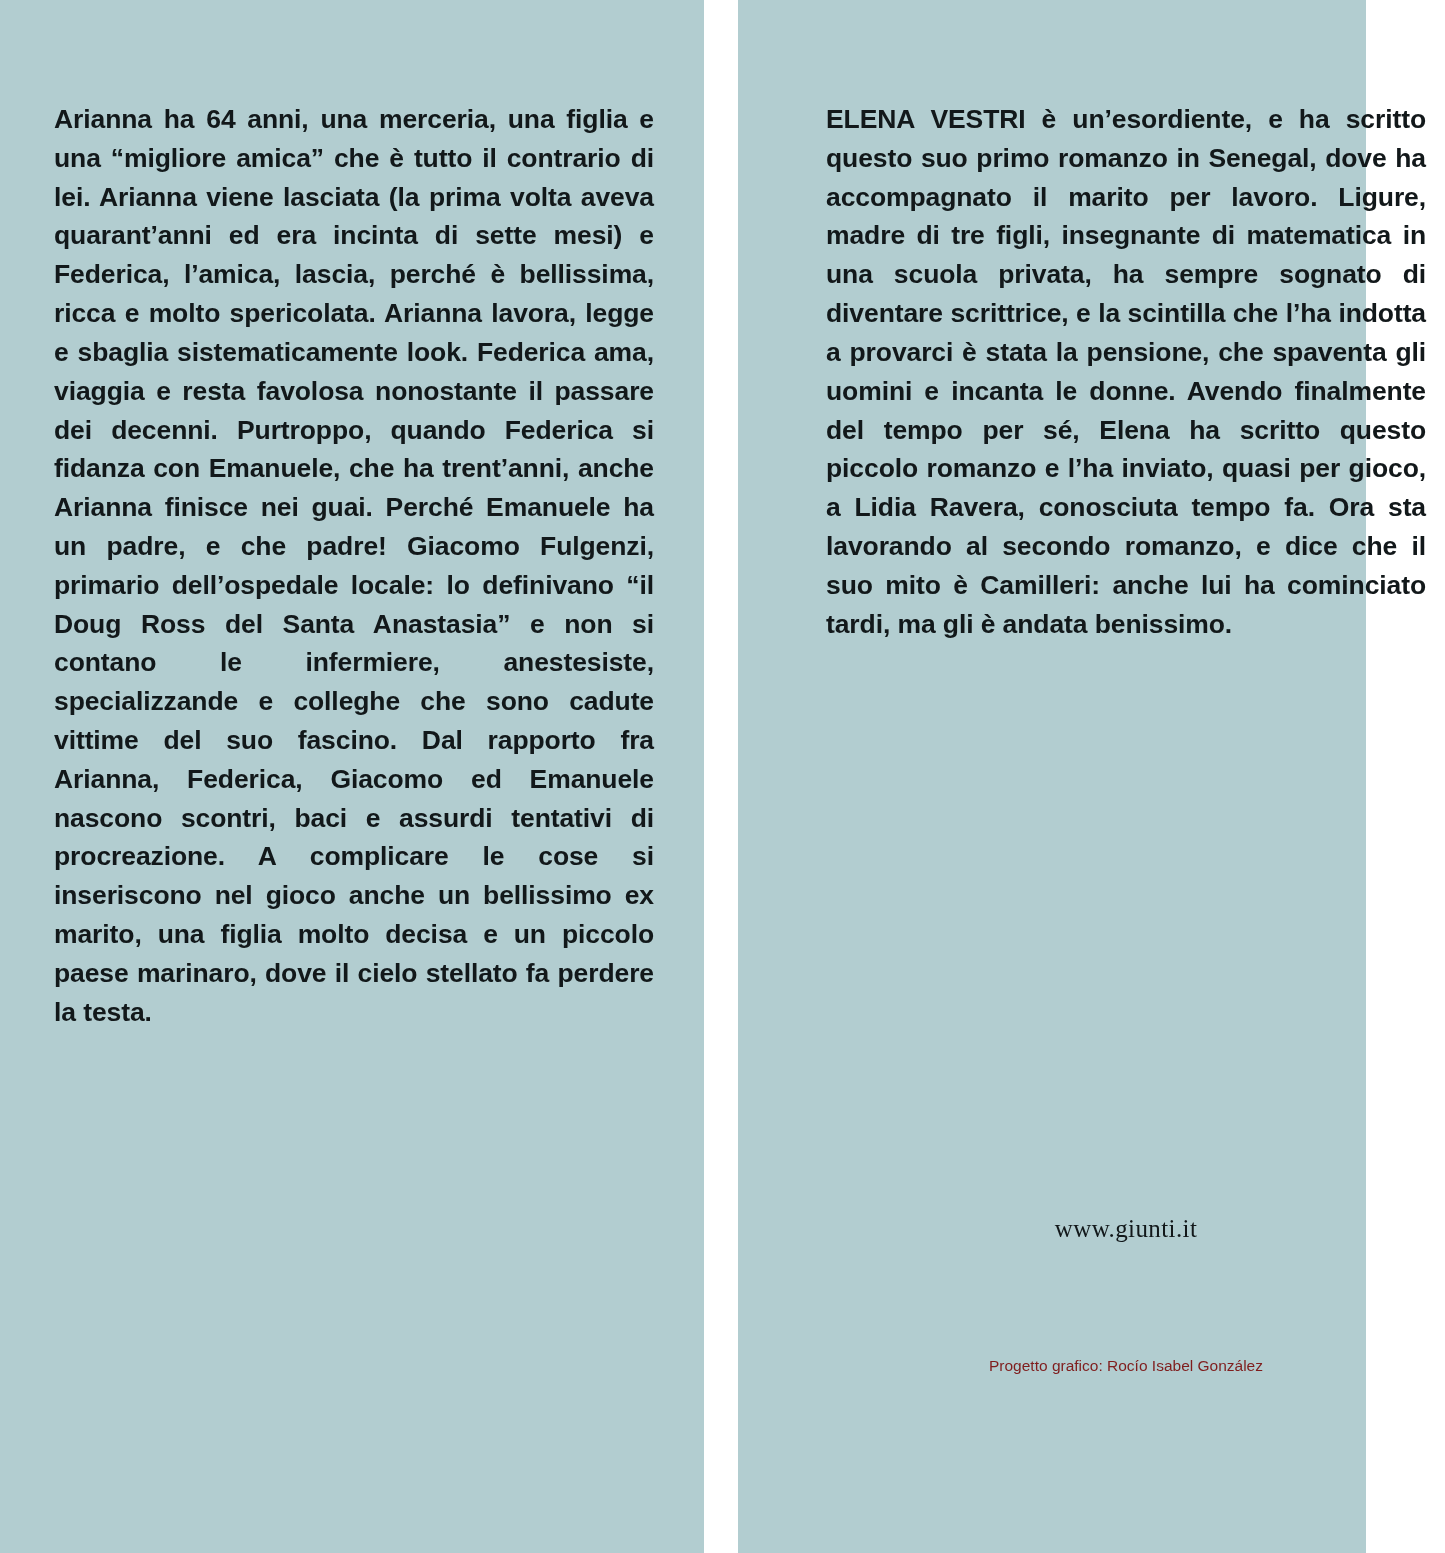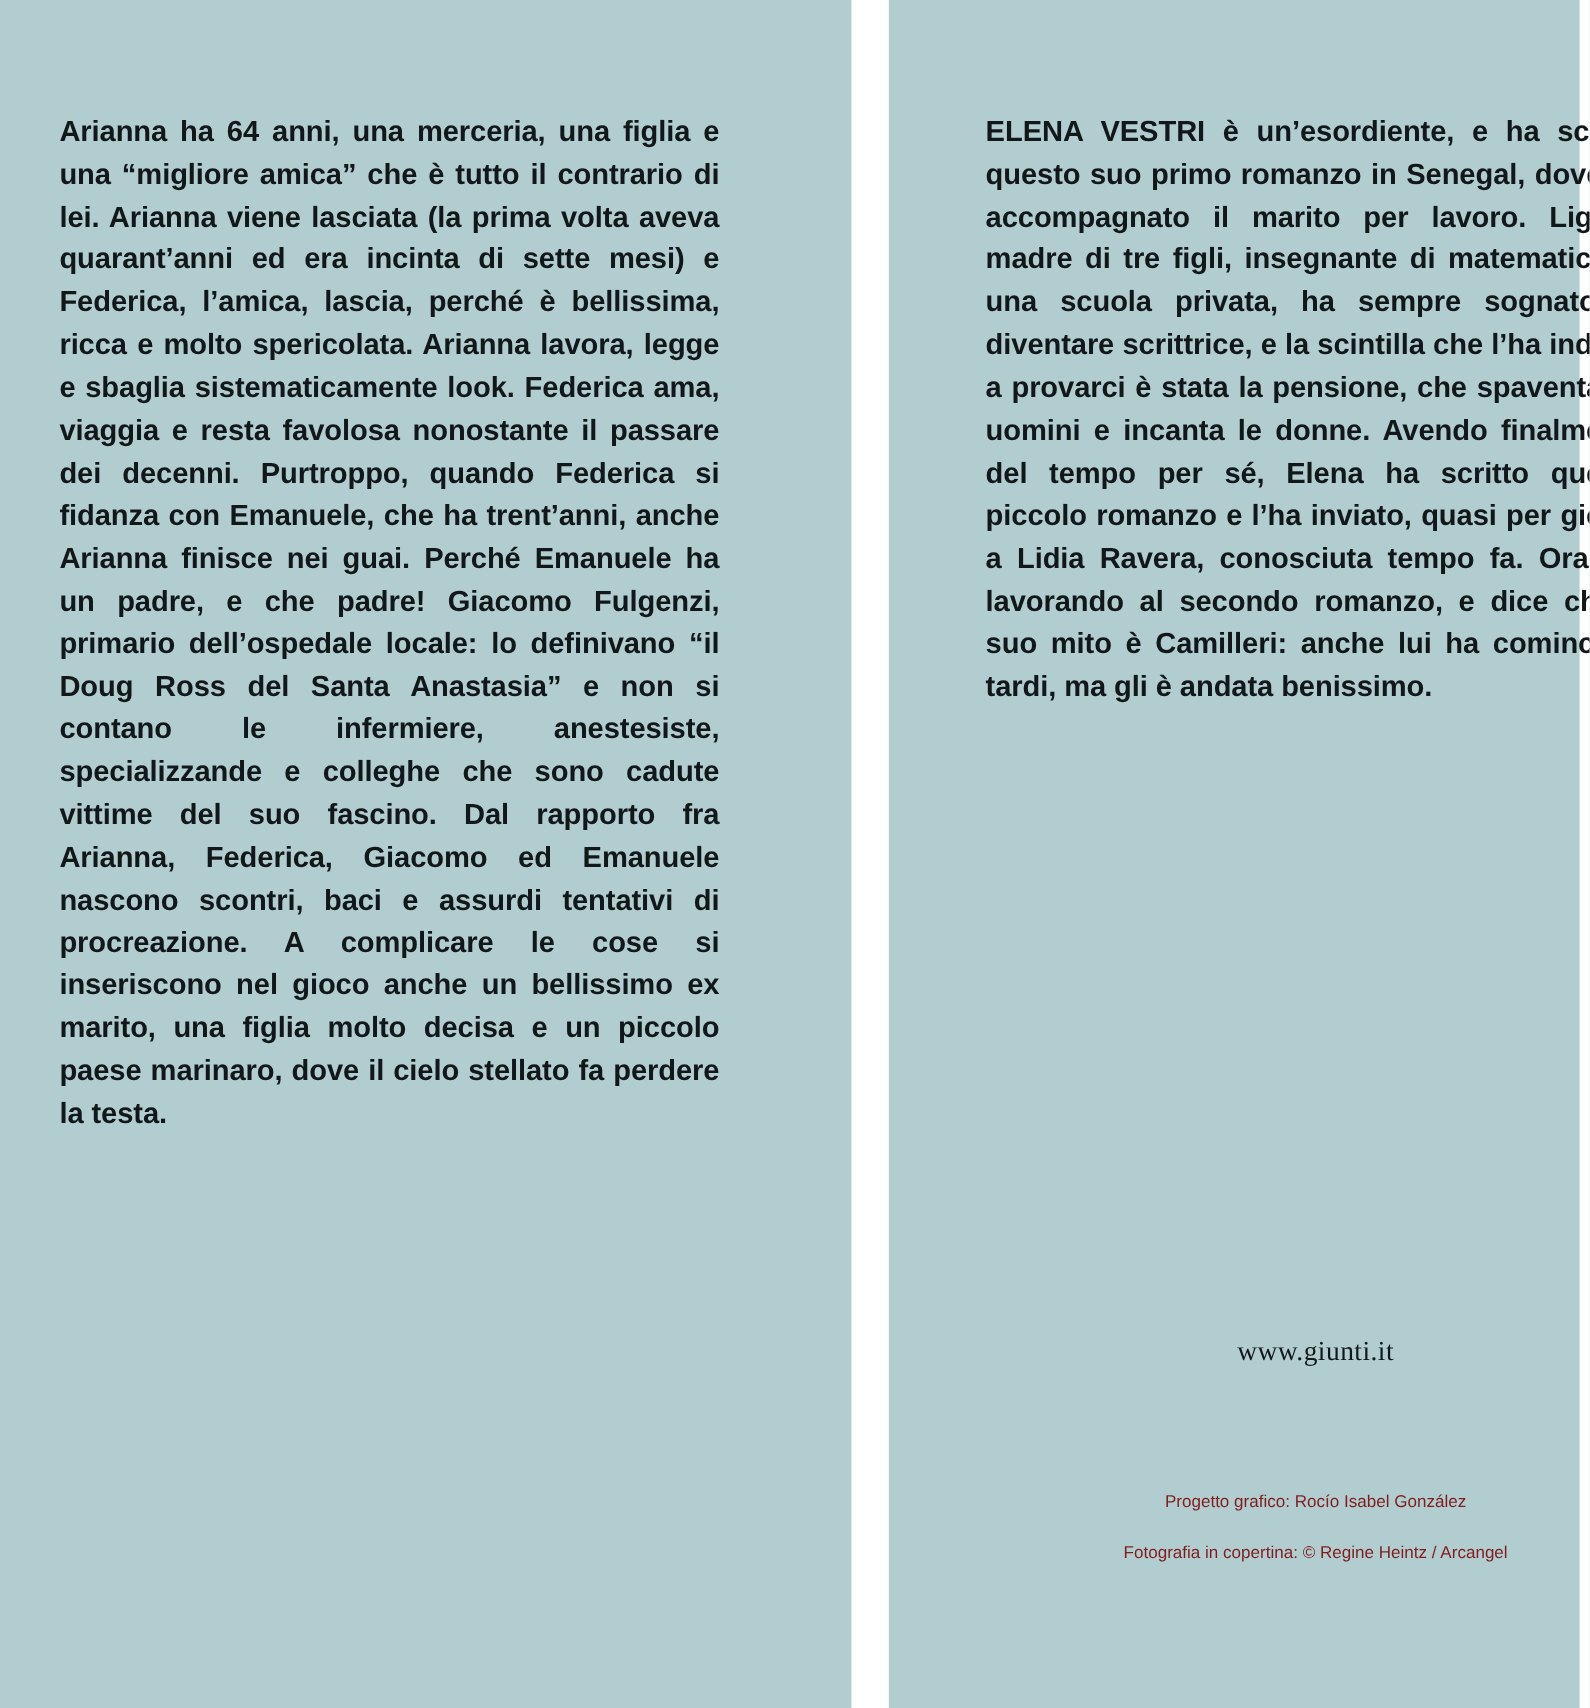--- a/index.html
+++ b/index.html
@@ -21,21 +21,21 @@
     display: flex;
     flex-direction: row;
   }
   .panel {
     position: relative;
     background: #b2cdd0;
     height: 1553px;
     box-sizing: border-box;
   }
   .panel-left {
-    width: 774px;
+    width: 704px;
   }
   .gutter {
     width: 34px;
     height: 1553px;
     background: #ffffff;
   }
   .panel-right {
     width: 628px;
   }
   .blurb {
@@ -121,17 +121,16 @@
 
   <div class="panel panel-right">
     <div class="bio"><span class="author-name">ELENA VESTRI</span><span> è un’esordiente, e ha scritto questo suo primo romanzo in Senegal, dove ha accompagnato il marito per lavoro. Ligure, madre di tre figli, insegnante di matematica in una scuola privata, ha sempre sognato di diventare scrittrice, e la scintilla che l’ha indotta a provarci è stata la pensione, che spaventa gli uomini e incanta le donne. Avendo finalmente del tempo per sé, Elena ha scritto questo piccolo romanzo e l’ha inviato, quasi per gioco, a Lidia Ravera, conosciuta tempo fa. Ora sta lavorando al secondo romanzo, e dice che il suo mito è Camilleri: anche lui ha cominciato tardi, ma gli è andata benissimo.</span></div>
 
     <div class="footer footer-site">www.giunti.it</div>
 
 
     <div class="credits credits-design">Progetto grafico: Rocío Isabel González</div>
 
     <div class="credits credits-photos">
-      <div>Fotografia in copertina: © Regine Heintz / Arcangel</div>
     </div>
   </div>
 
 </div>
 
 </body></html>

